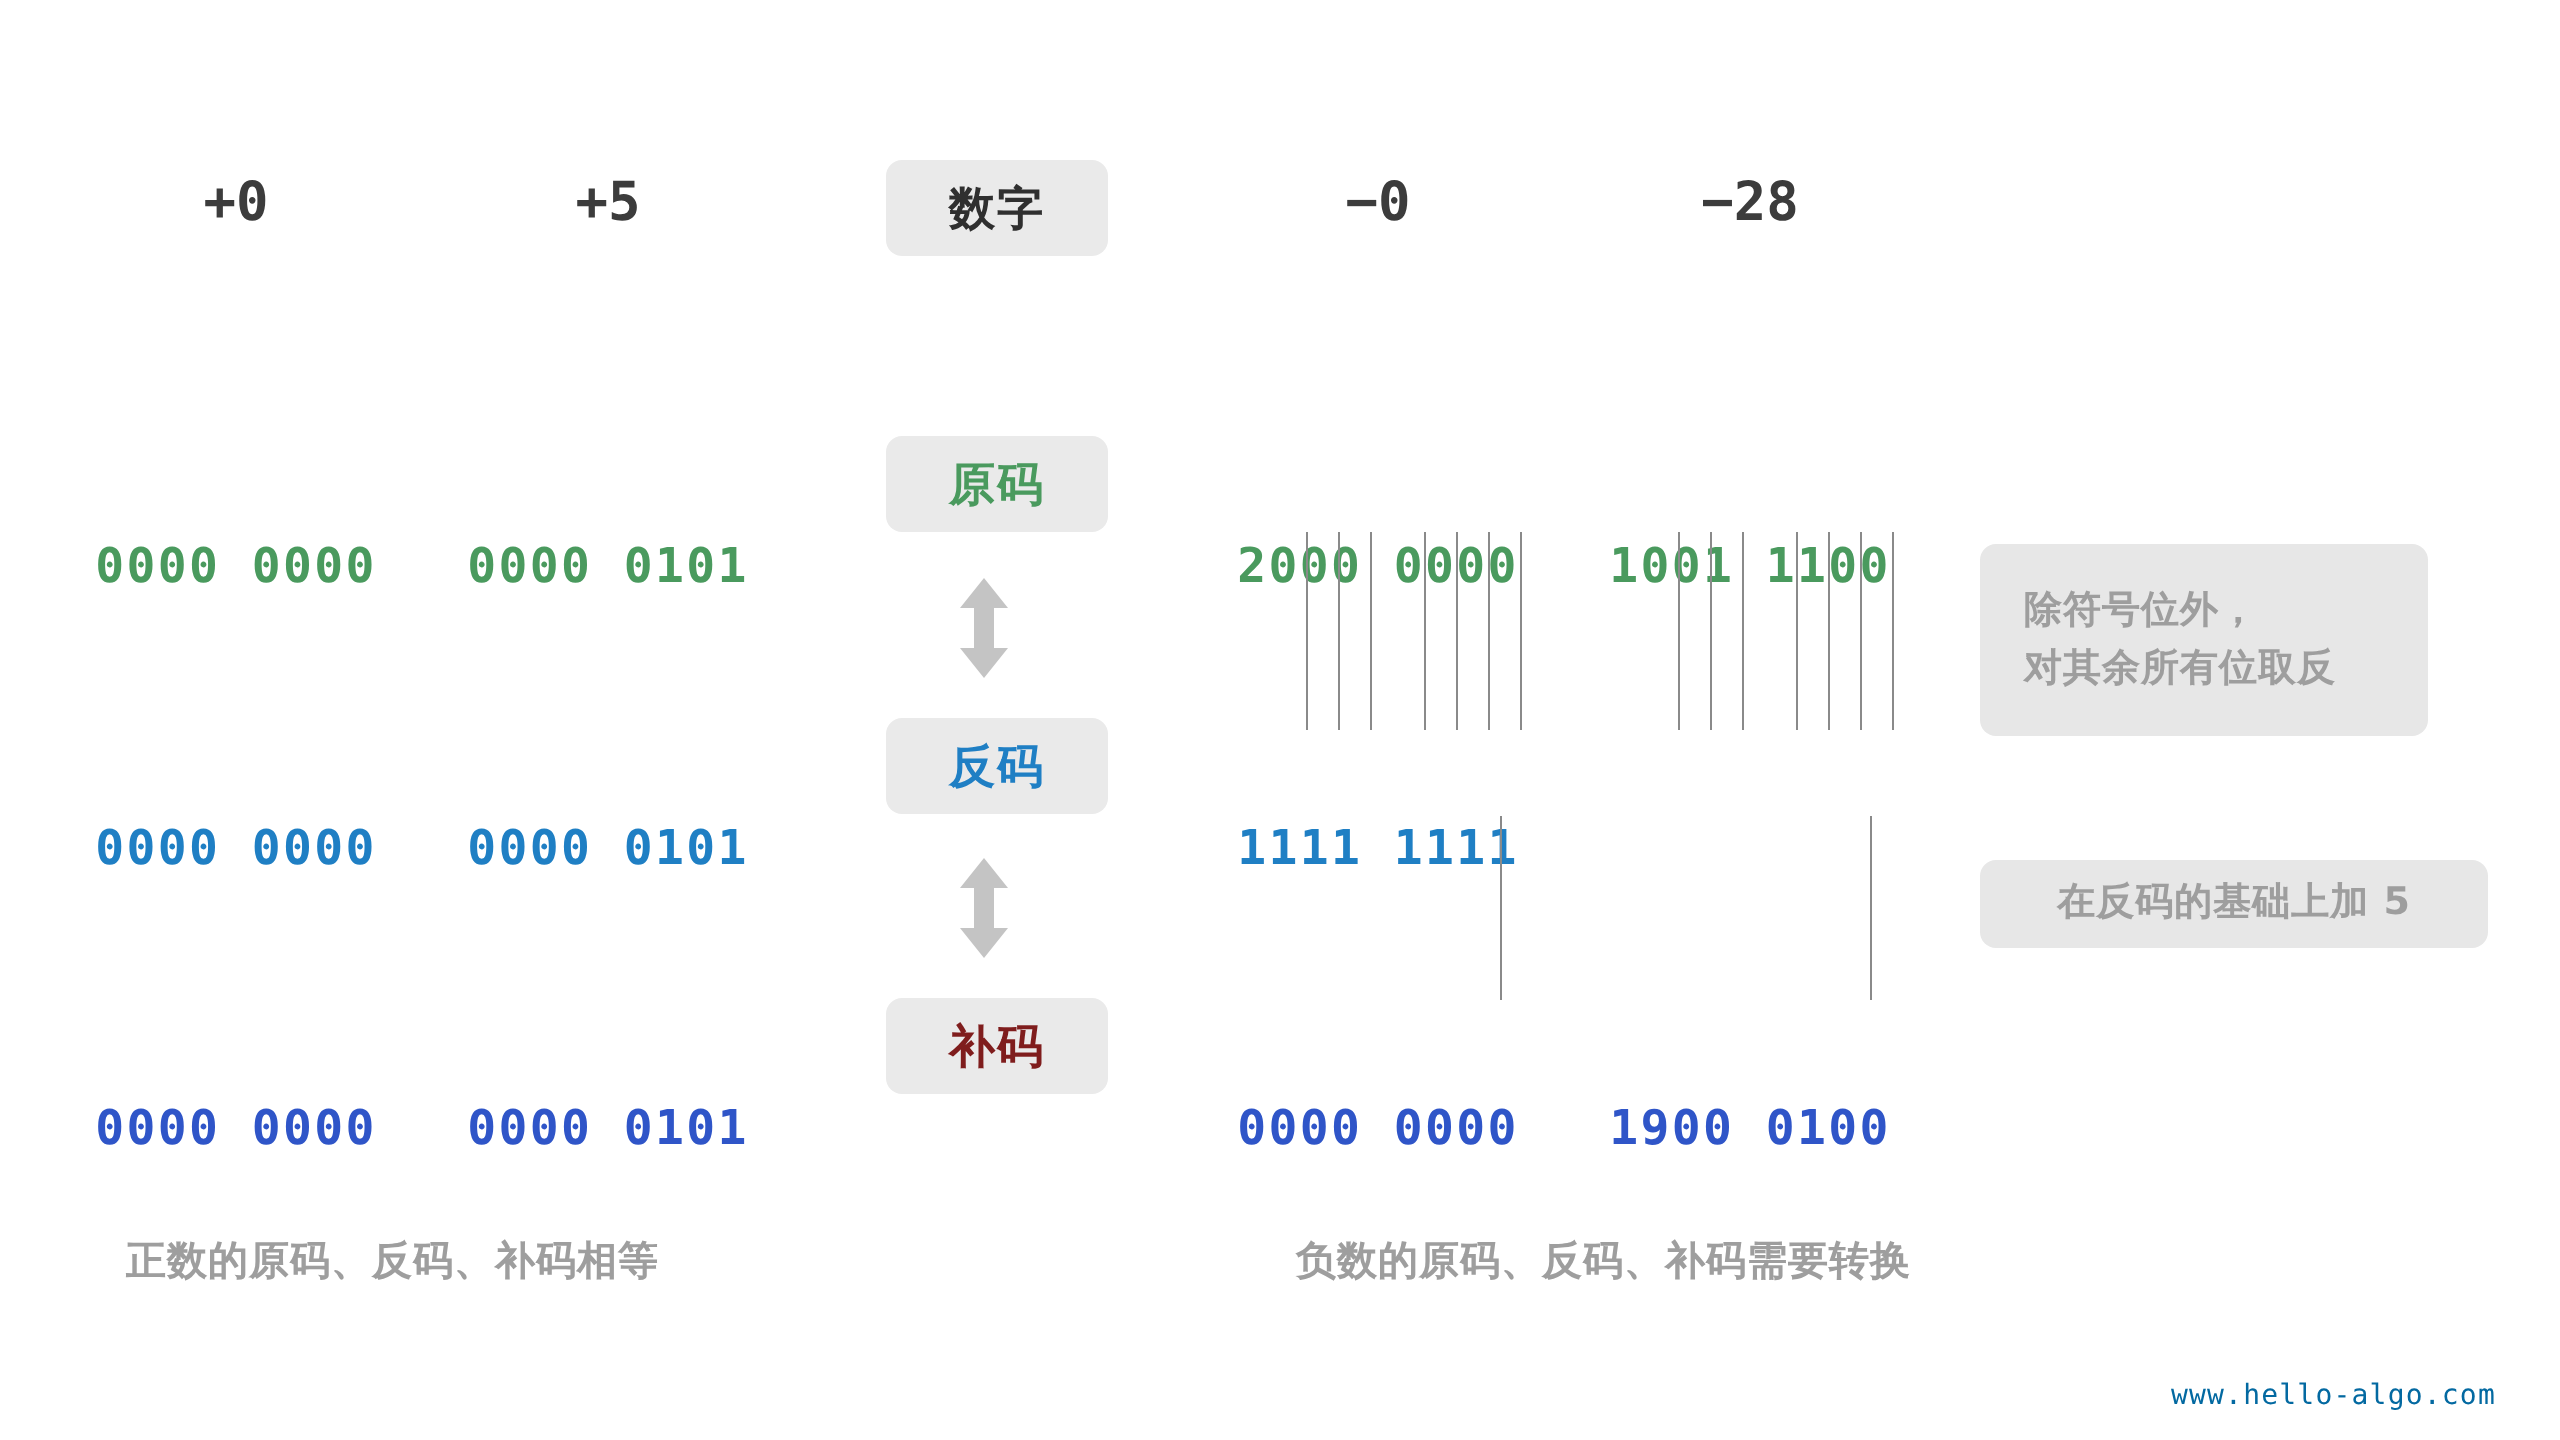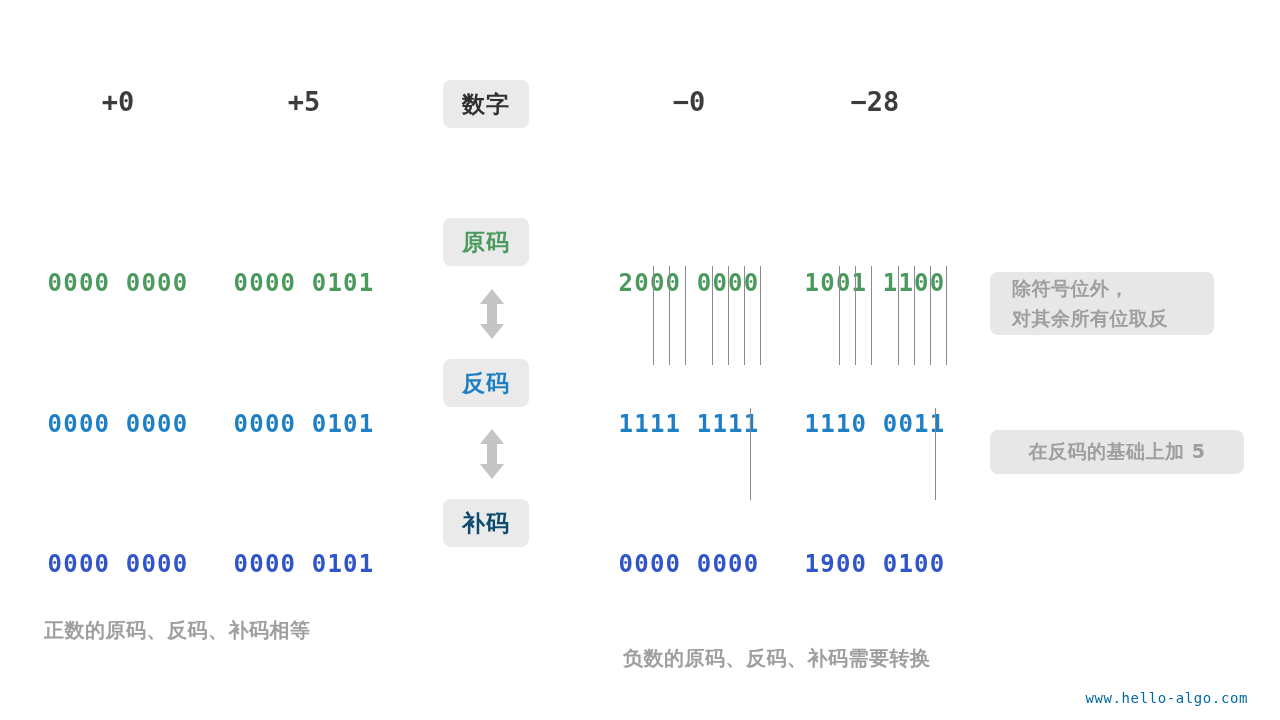--- a/index.html
+++ b/index.html
@@ -32,36 +32,36 @@
     text-align: center;
     white-space: nowrap;
     transform: translateX(-50%);
     top: 86px;
   }
 
   
   .chip {
     position: absolute;
     left: 443px;
-    width: 86px;
+    width: 111px;
     height: 48px;
     background: #eaeaea;
     border-radius: 8px;
     display: flex;
     align-items: center;
     justify-content: center;
     font-family: "DejaVu Sans", sans-serif;
     font-size: 23px;
     font-weight: bold;
     letter-spacing: 1px;
   }
   .chip-num   { top: 80px;  color: #2f2f2f; }
   .chip-yuan  { top: 218px; color: #4a9a5e; }
   .chip-fan   { top: 359px; color: #1f7fc4; }
-  .chip-bu    { top: 499px; color: #0c4a6e; }
+  .chip-bu    { top: 499px; color: #7f1d1d; }
 
   
   .bits {
     position: absolute;
     font-family: "DejaVu Sans Mono", monospace;
     font-size: 24px;
     font-weight: bold;
     letter-spacing: 1.2px;
     white-space: pre;
     transform: translateX(-50%);
@@ -100,41 +100,41 @@
     font-size: 19px;
     letter-spacing: 0.5px;
     display: flex;
     flex-direction: column;
     justify-content: center;
     padding: 0 22px;
     box-sizing: border-box;
     line-height: 1.55;
   }
   .note-1 {
-    left: 990px; top: 272px; width: 224px; height: 63px;
+    left: 990px; top: 272px; width: 224px; height: 96px;
   }
   .note-2 {
     left: 990px; top: 430px; width: 254px; height: 44px;
     flex-direction: row; align-items: center;
   }
   .note-line { white-space: nowrap; }
 
   
   .caption {
     position: absolute;
     top: 617px;
     color: #9e9e9e;
     font-family: "DejaVu Sans", sans-serif;
     font-weight: bold;
     font-size: 20px;
     letter-spacing: 0.5px;
     white-space: nowrap;
   }
-  .caption-left  { left: 44px; }
-  .caption-right { left: 623px; margin-top: 28px; }
+  .caption-left  { left: 63px; }
+  .caption-right { left: 648px; }
 
   
   .watermark {
     position: absolute;
     right: 32px;
     bottom: 14px;
     color: #0369a1;
     font-family: "DejaVu Sans Mono", monospace;
     font-size: 14px;
     letter-spacing: 0.6px;
@@ -158,21 +158,20 @@
   <div class="chip chip-bu">补码</div>
 
   <div class="bits row-yuan" style="left:118px">0000 0000</div>
   <div class="bits row-yuan" style="left:304px">0000 0101</div>
   <div class="bits row-yuan" style="left:689px">2000 0000</div>
   <div class="bits row-yuan" style="left:875px">1001 1100</div>
 
   <div class="bits row-fan" style="left:118px">0000 0000</div>
   <div class="bits row-fan" style="left:304px">0000 0101</div>
   <div class="bits row-fan" style="left:689px">1111 1111</div>
-  <div class="bits row-fan" style="left:875px">1110 0011</div>
 
   <div class="bits row-bu" style="left:118px">0000 0000</div>
   <div class="bits row-bu" style="left:304px">0000 0101</div>
   <div class="bits row-bu" style="left:689px">0000 0000</div>
   <div class="bits row-bu" style="left:875px">1900 0100</div>
 
   <div class="vline" style="left:653px;top:266px;height:99px"></div>
   <div class="vline" style="left:669px;top:266px;height:99px"></div>
   <div class="vline" style="left:685px;top:266px;height:99px"></div>
   <div class="vline" style="left:712px;top:266px;height:99px"></div>

